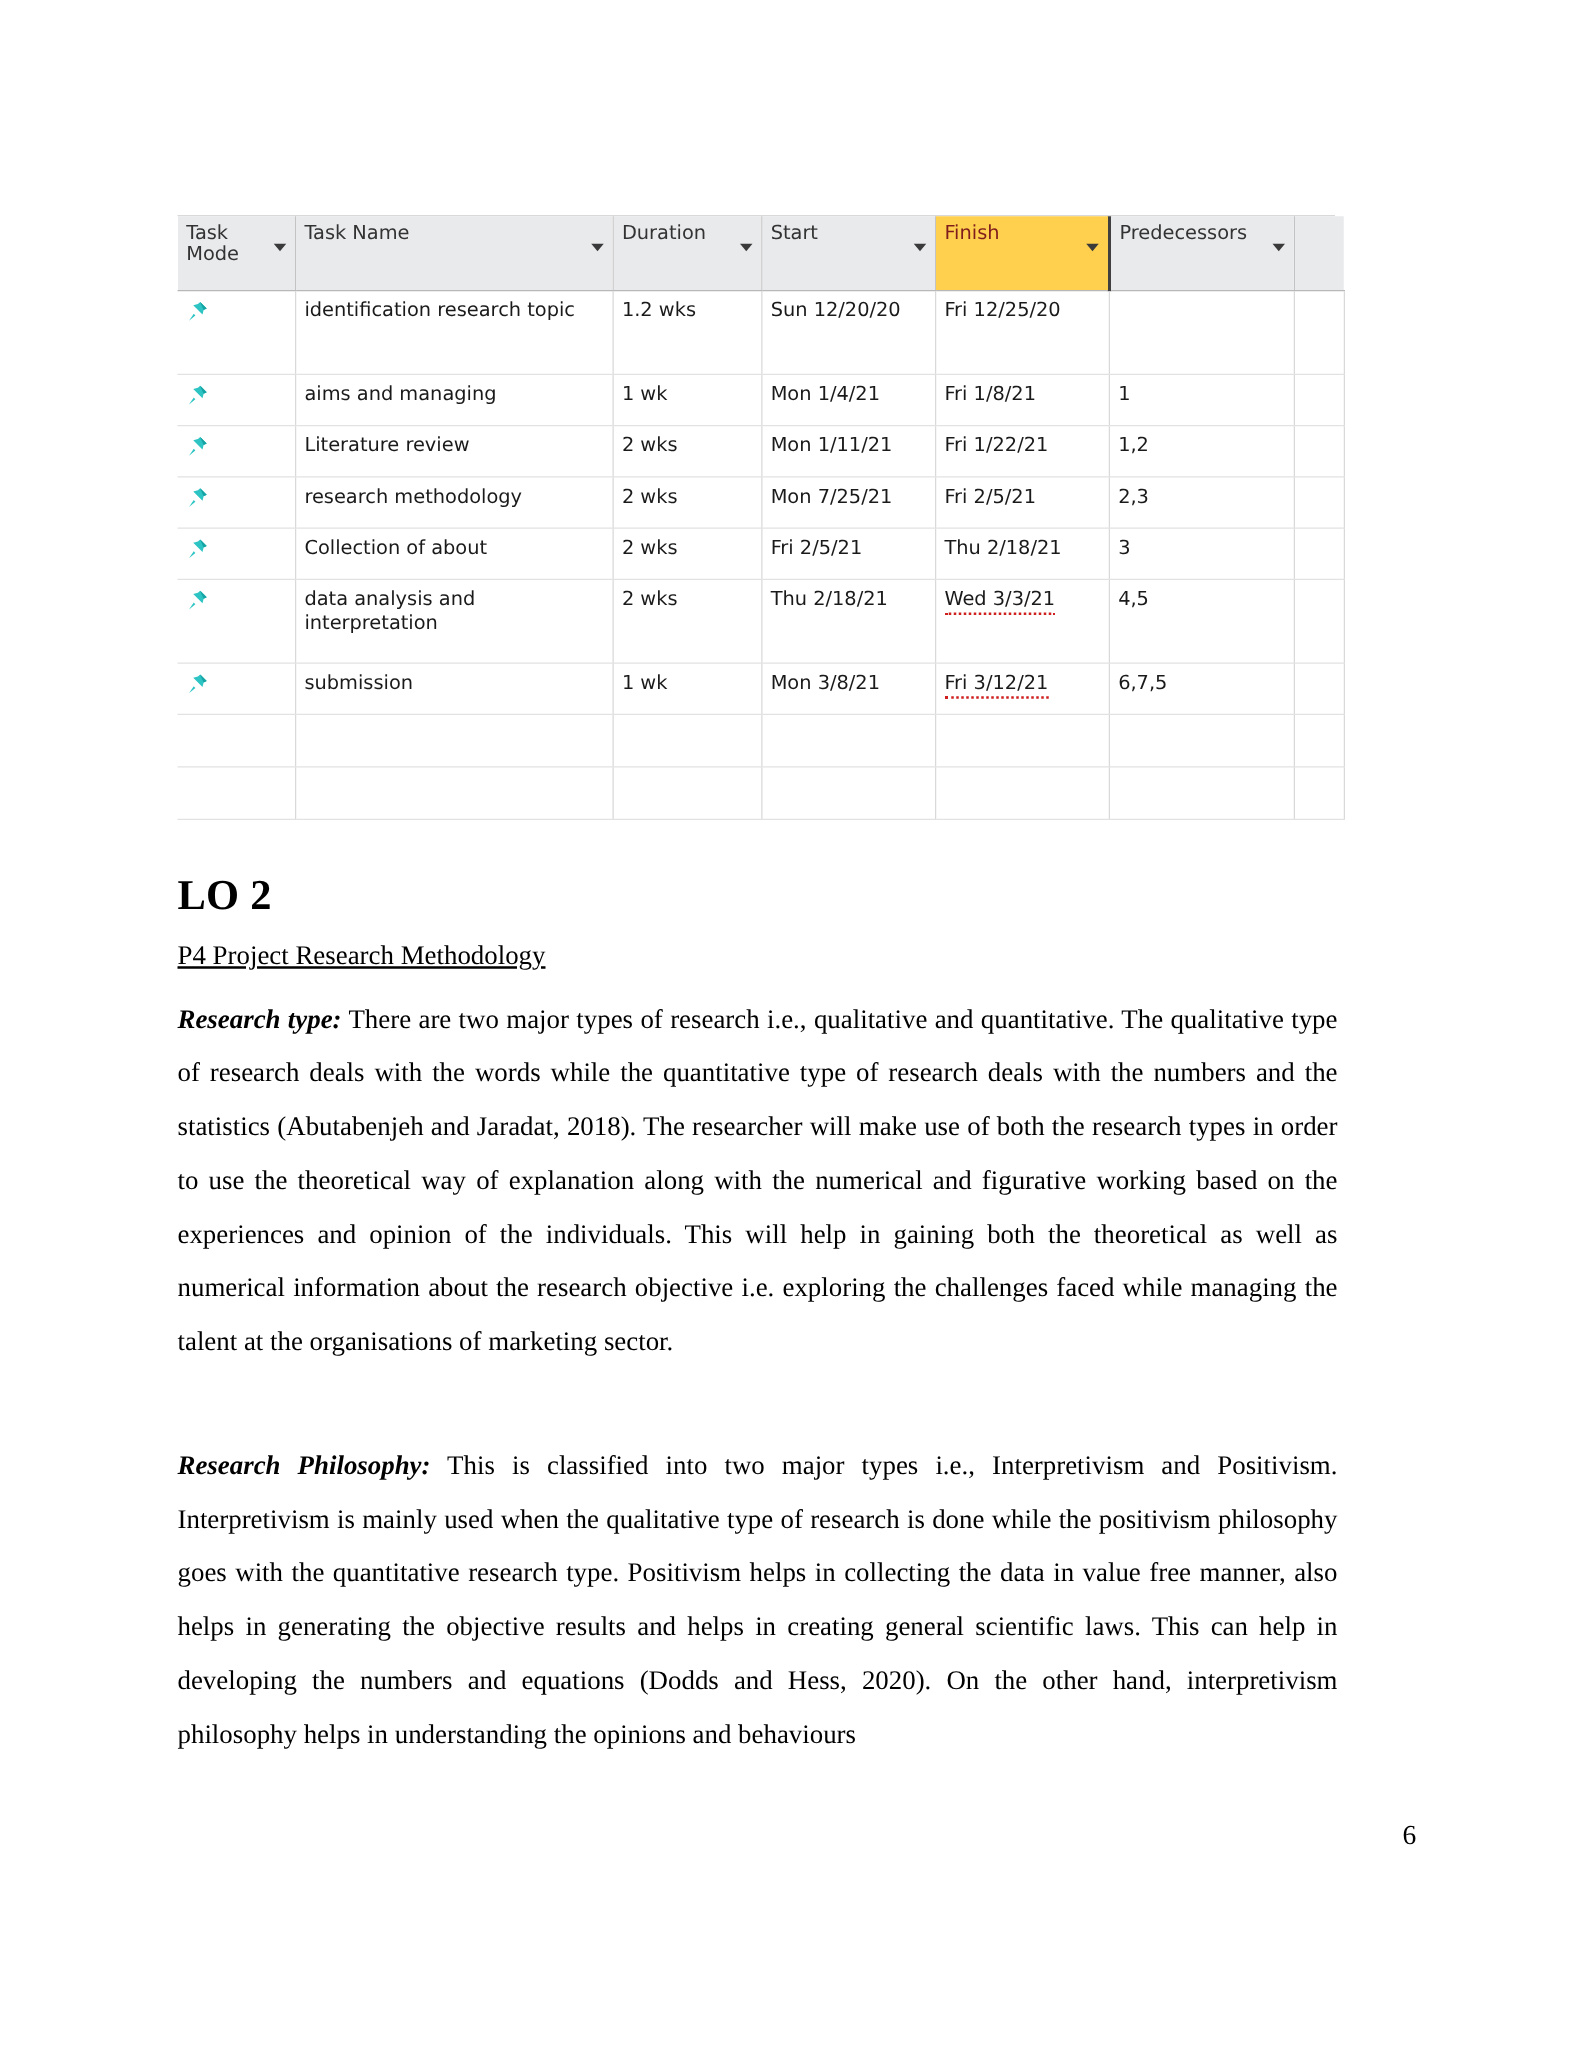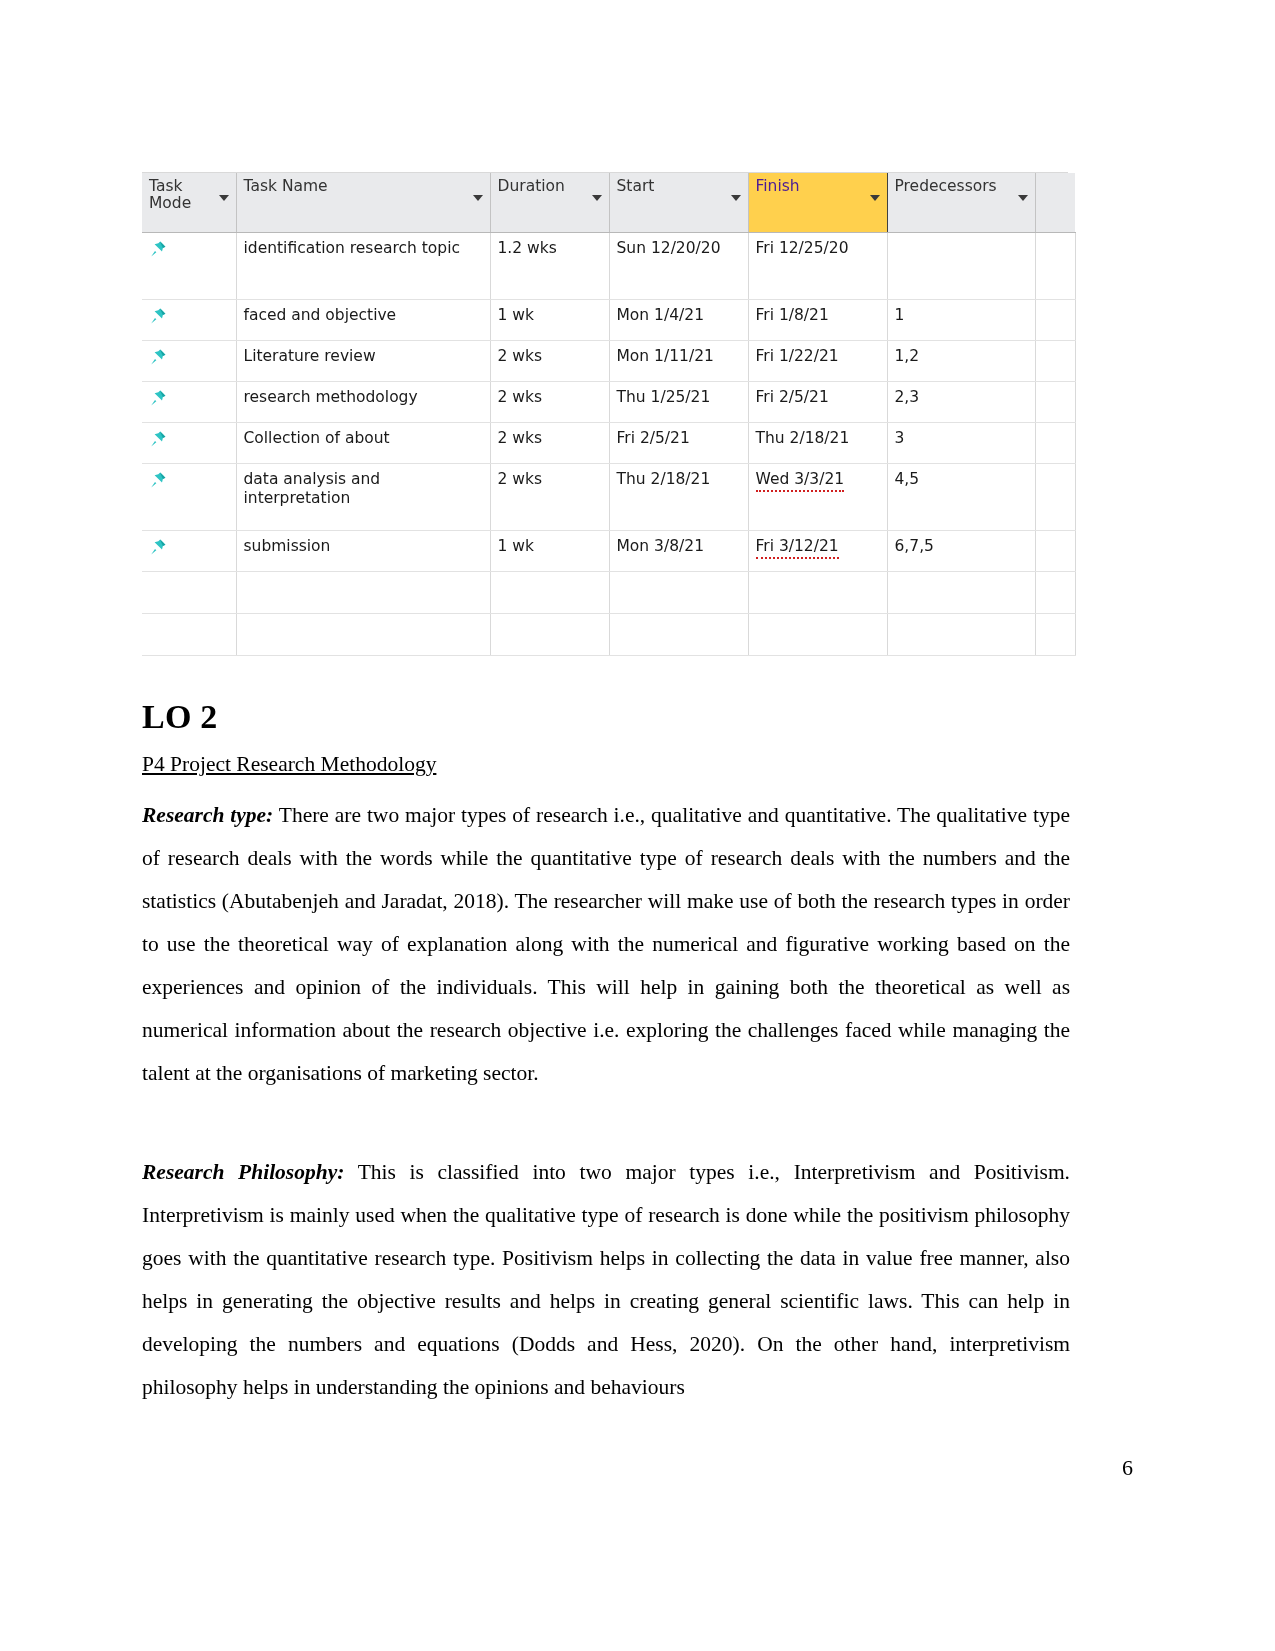--- a/index.html
+++ b/index.html
@@ -54,22 +54,22 @@
     font-weight: normal;
     color: #333333;
     height: 54px;
     position: relative;
     padding: 5px 22px 0 7px;
     line-height: 1.12;
     vertical-align: top;
   }
   table.project-table th.highlight {
     background: #ffd04d;
-    border-right: 1px solid #404040;
-    color: #4c1d95;
+    border-right: 3px solid #404040;
+    color: #7f1d1d;
   }
   table.project-table th.clipped {
     border-right: none;
     overflow: hidden;
     white-space: nowrap;
     padding-left: 44px;
   }
   .th-arrow {
     position: absolute;
     right: 7px;
@@ -230,21 +230,21 @@
         <tr class="row-short">
           <td class="col-mode">
             <span class="pin-icon">
               <svg viewBox="0 0 18 18" width="18" height="18">
                 <path d="M11.2 1.6 L16.4 6.8 L13.9 8.0 L13.0 11.5 L5.6 4.2 L9.3 3.2 Z" fill="#2ec4c4"></path>
                 <path d="M11.2 1.6 L16.4 6.8 L13.9 8.0 L11.7 3.2 Z" fill="#17a3a3"></path>
                 <path d="M6.0 11.0 L2.2 16.6 L7.3 12.3 Z" fill="#2ec4c4"></path>
               </svg>
             </span>
           </td>
-          <td class="col-name">faced and objective</td>
+          <td class="col-name">aims and managing</td>
           <td>1 wk</td>
           <td>Mon 1/4/21</td>
           <td>Fri 1/8/21</td>
           <td>1</td>
           <td></td>
         </tr>
 
         <tr class="row-short">
           <td class="col-mode">
             <span class="pin-icon">
@@ -268,21 +268,21 @@
             <span class="pin-icon">
               <svg viewBox="0 0 18 18" width="18" height="18">
                 <path d="M11.2 1.6 L16.4 6.8 L13.9 8.0 L13.0 11.5 L5.6 4.2 L9.3 3.2 Z" fill="#2ec4c4"></path>
                 <path d="M11.2 1.6 L16.4 6.8 L13.9 8.0 L11.7 3.2 Z" fill="#17a3a3"></path>
                 <path d="M6.0 11.0 L2.2 16.6 L7.3 12.3 Z" fill="#2ec4c4"></path>
               </svg>
             </span>
           </td>
           <td class="col-name">research methodology</td>
           <td>2 wks</td>
-          <td>Thu 1/25/21</td>
+          <td>Mon 7/25/21</td>
           <td>Fri 2/5/21</td>
           <td>2,3</td>
           <td></td>
         </tr>
 
         <tr class="row-short">
           <td class="col-mode">
             <span class="pin-icon">
               <svg viewBox="0 0 18 18" width="18" height="18">
                 <path d="M11.2 1.6 L16.4 6.8 L13.9 8.0 L13.0 11.5 L5.6 4.2 L9.3 3.2 Z" fill="#2ec4c4"></path>

